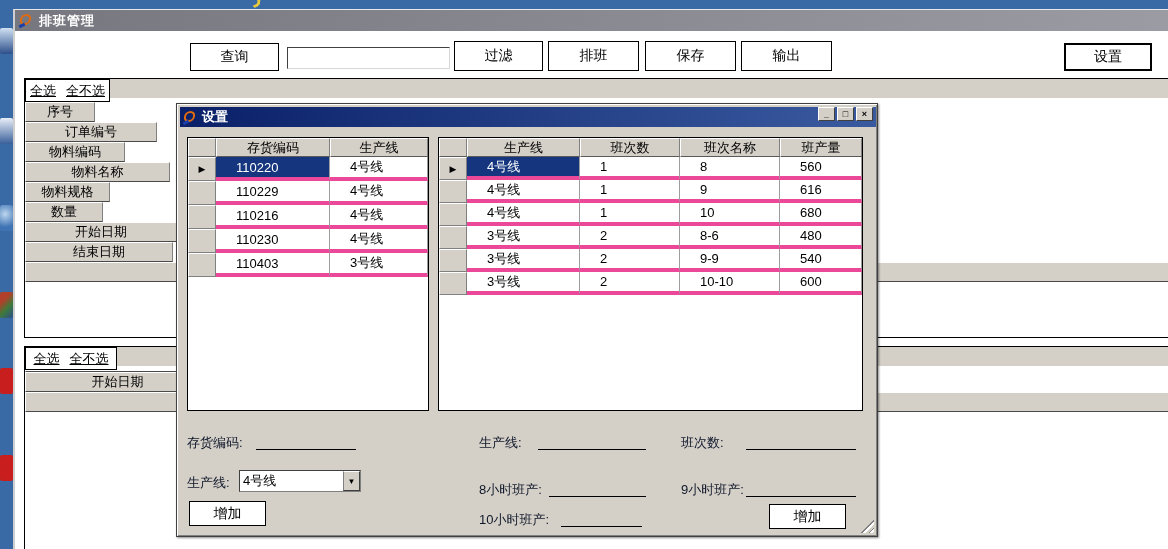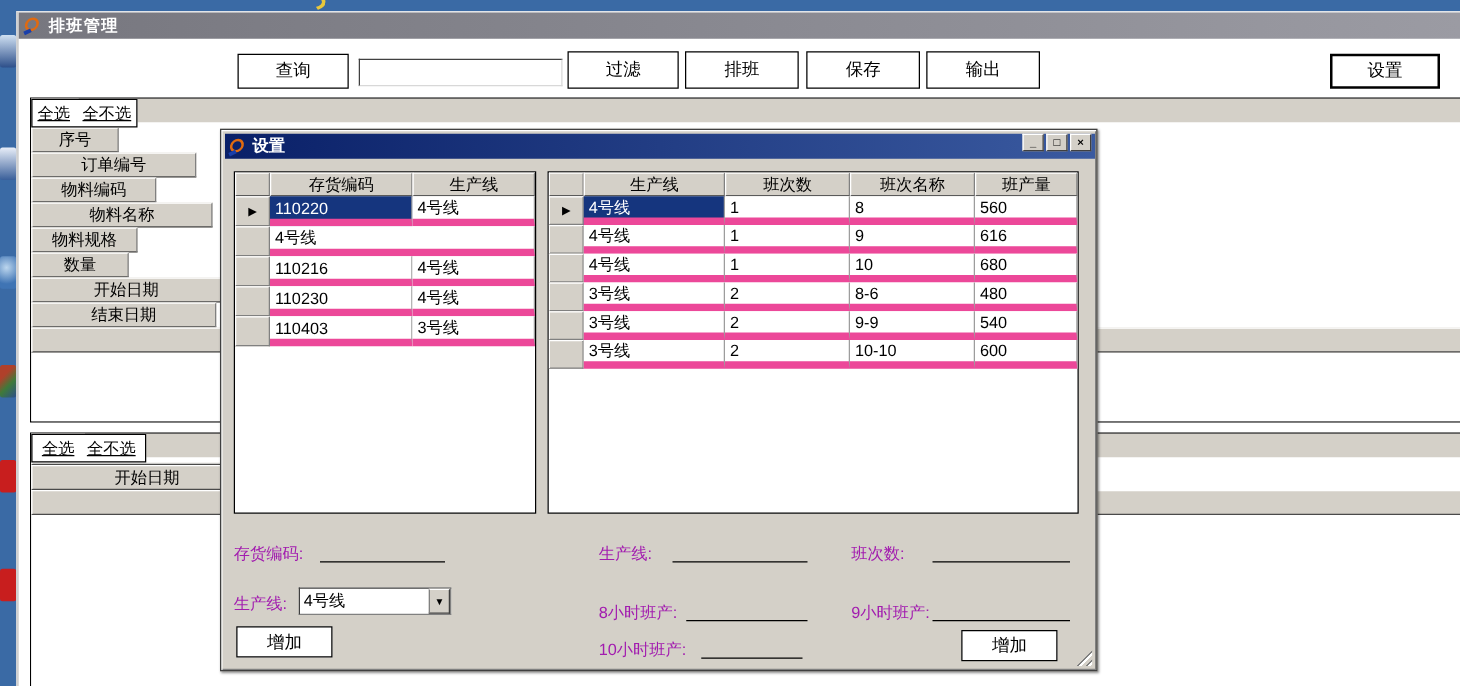--- a/index.html
+++ b/index.html
@@ -54,26 +54,26 @@
   
   .dlg-grid { position:absolute; top:33px; background:#fff; border:1px solid #000; overflow:hidden; }
   .g-header { display:flex; height:19px; }
   .g-hcell { background:#d4d0c8; border-top:1px solid #fff; border-left:1px solid #fff;
              border-right:1px solid #808080; border-bottom:1px solid #5a5a5a;
              font-size:13px; display:flex; align-items:center; justify-content:center; flex:none; }
   .grid-row { display:flex; }
   .sel-cell { background:#d4d0c8; border-top:1px solid #fff; border-left:1px solid #fff;
               border-right:1px solid #808080; border-bottom:1px solid #808080;
               font-size:9px; color:#000; display:flex; align-items:center; justify-content:center; flex:none; }
-  .grid-cell { border-right:1px solid #9d9d9d; border-bottom:6px solid #ec4899; background:#fff;
-               font-size:13px; color:#000; display:flex; align-items:center; padding-left:4px; flex:none; }
+  .grid-cell { border-right:1px solid #9d9d9d; border-bottom:4px solid #ec4899; background:#fff;
+               font-size:13px; color:#000; display:flex; align-items:center; padding-left:20px; flex:none; }
   .cell-selected { background:#15357e; color:#fff; }
 
   
-  .f-label { position:absolute; font-size:13px; color:#a21caf; white-space:nowrap; }
+  .f-label { position:absolute; font-size:13px; color:#0f172a; white-space:nowrap; }
   .blank-field { position:absolute; border-bottom:1px solid #000; height:14px; }
   .combo { position:absolute; border:1px solid #808080; border-top-color:#404040; border-left-color:#404040;
            background:#fff; display:flex; align-items:center; }
   .combo .val { flex:1; font-size:13px; padding-left:3px; }
   .combo .drop { width:17px; height:100%; background:#d4d0c8; border-left:1px solid #808080;
                  border-top:1px solid #fff; border-right:1px solid #404040; border-bottom:1px solid #404040;
                  font-size:8px; display:flex; align-items:center; justify-content:center; }
   .resize-grip { position:absolute; right:3px; bottom:3px; width:15px; height:15px;
                  background:repeating-linear-gradient(135deg, transparent 0 2px, #808080 2px 3px, #fff 3px 5px);
                  clip-path:polygon(100% 0,100% 100%,0 100%); }
@@ -176,20 +176,21 @@
       <div class="g-hcell" style="flex:1">生产线</div>
     </div>
     <div id="left-grid-body">
         <div class="grid-row">
           <div class="sel-cell" style="width: 28px; height: 24px;">▶</div>
           <div class="grid-cell cell-selected" style="width: 114px; height: 24px;">110220</div>
           <div class="grid-cell" style="flex: 1 1 0%; height: 24px;">4号线</div>
         </div>
         <div class="grid-row">
           <div class="sel-cell" style="width: 28px; height: 24px;"></div>
+          <div class="grid-cell" style="width: 114px; height: 24px;">110229</div>
           <div class="grid-cell" style="flex: 1 1 0%; height: 24px;">4号线</div>
         </div>
         <div class="grid-row">
           <div class="sel-cell" style="width: 28px; height: 24px;"></div>
           <div class="grid-cell" style="width: 114px; height: 24px;">110216</div>
           <div class="grid-cell" style="flex: 1 1 0%; height: 24px;">4号线</div>
         </div>
         <div class="grid-row">
           <div class="sel-cell" style="width: 28px; height: 24px;"></div>
           <div class="grid-cell" style="width: 114px; height: 24px;">110230</div>

